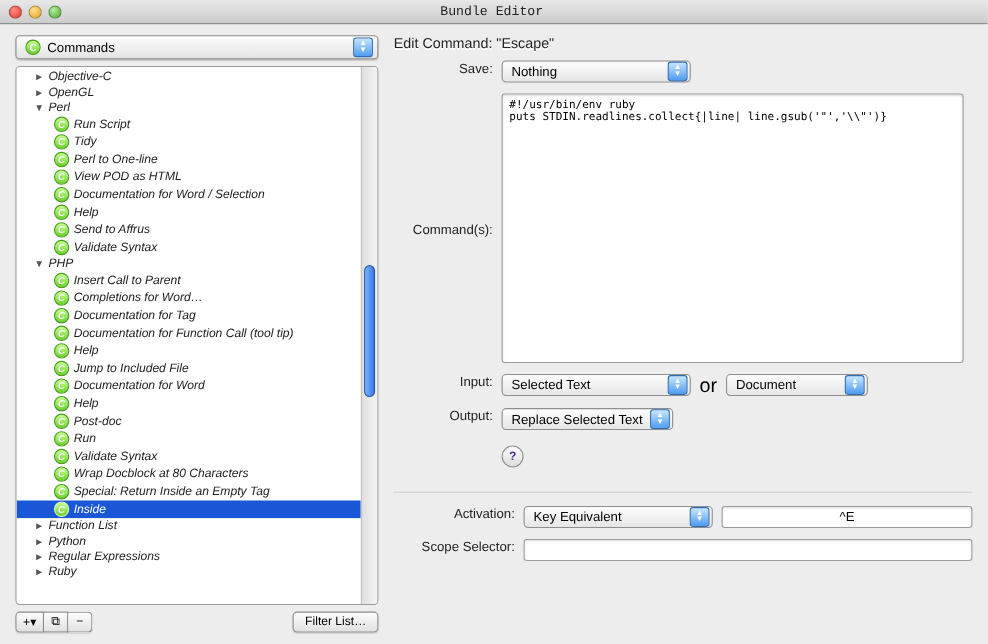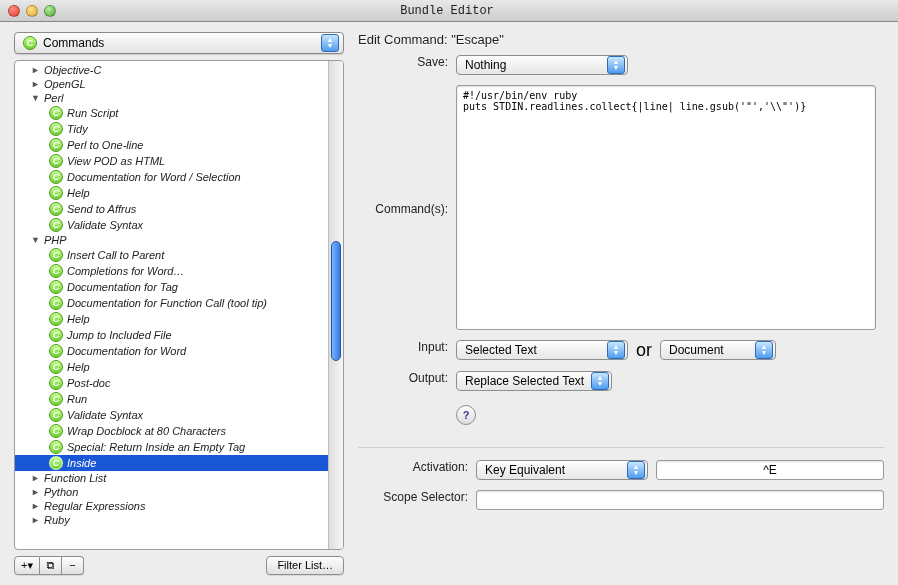--- a/index.html
+++ b/index.html
@@ -304,21 +304,21 @@
 puts STDIN.readlines.collect{|line| line.gsub('"','\\"')}</div>
     </div>
 
     <div class="form-row">
       <span class="lab">Input:</span>
       <div class="combo mid">
         <span>Selected Text</span>
         <span class="stepper"></span>
       </div>
       <span style="font-size:18px">or</span>
-      <div class="combo" style="width:116px">
+      <div class="combo" style="width:129px">
         <span>Document</span>
         <span class="stepper"></span>
       </div>
     </div>
 
     <div class="form-row">
       <span class="lab">Output:</span>
       <div class="combo wide">
         <span>Replace Selected Text</span>
         <span class="stepper"></span>

